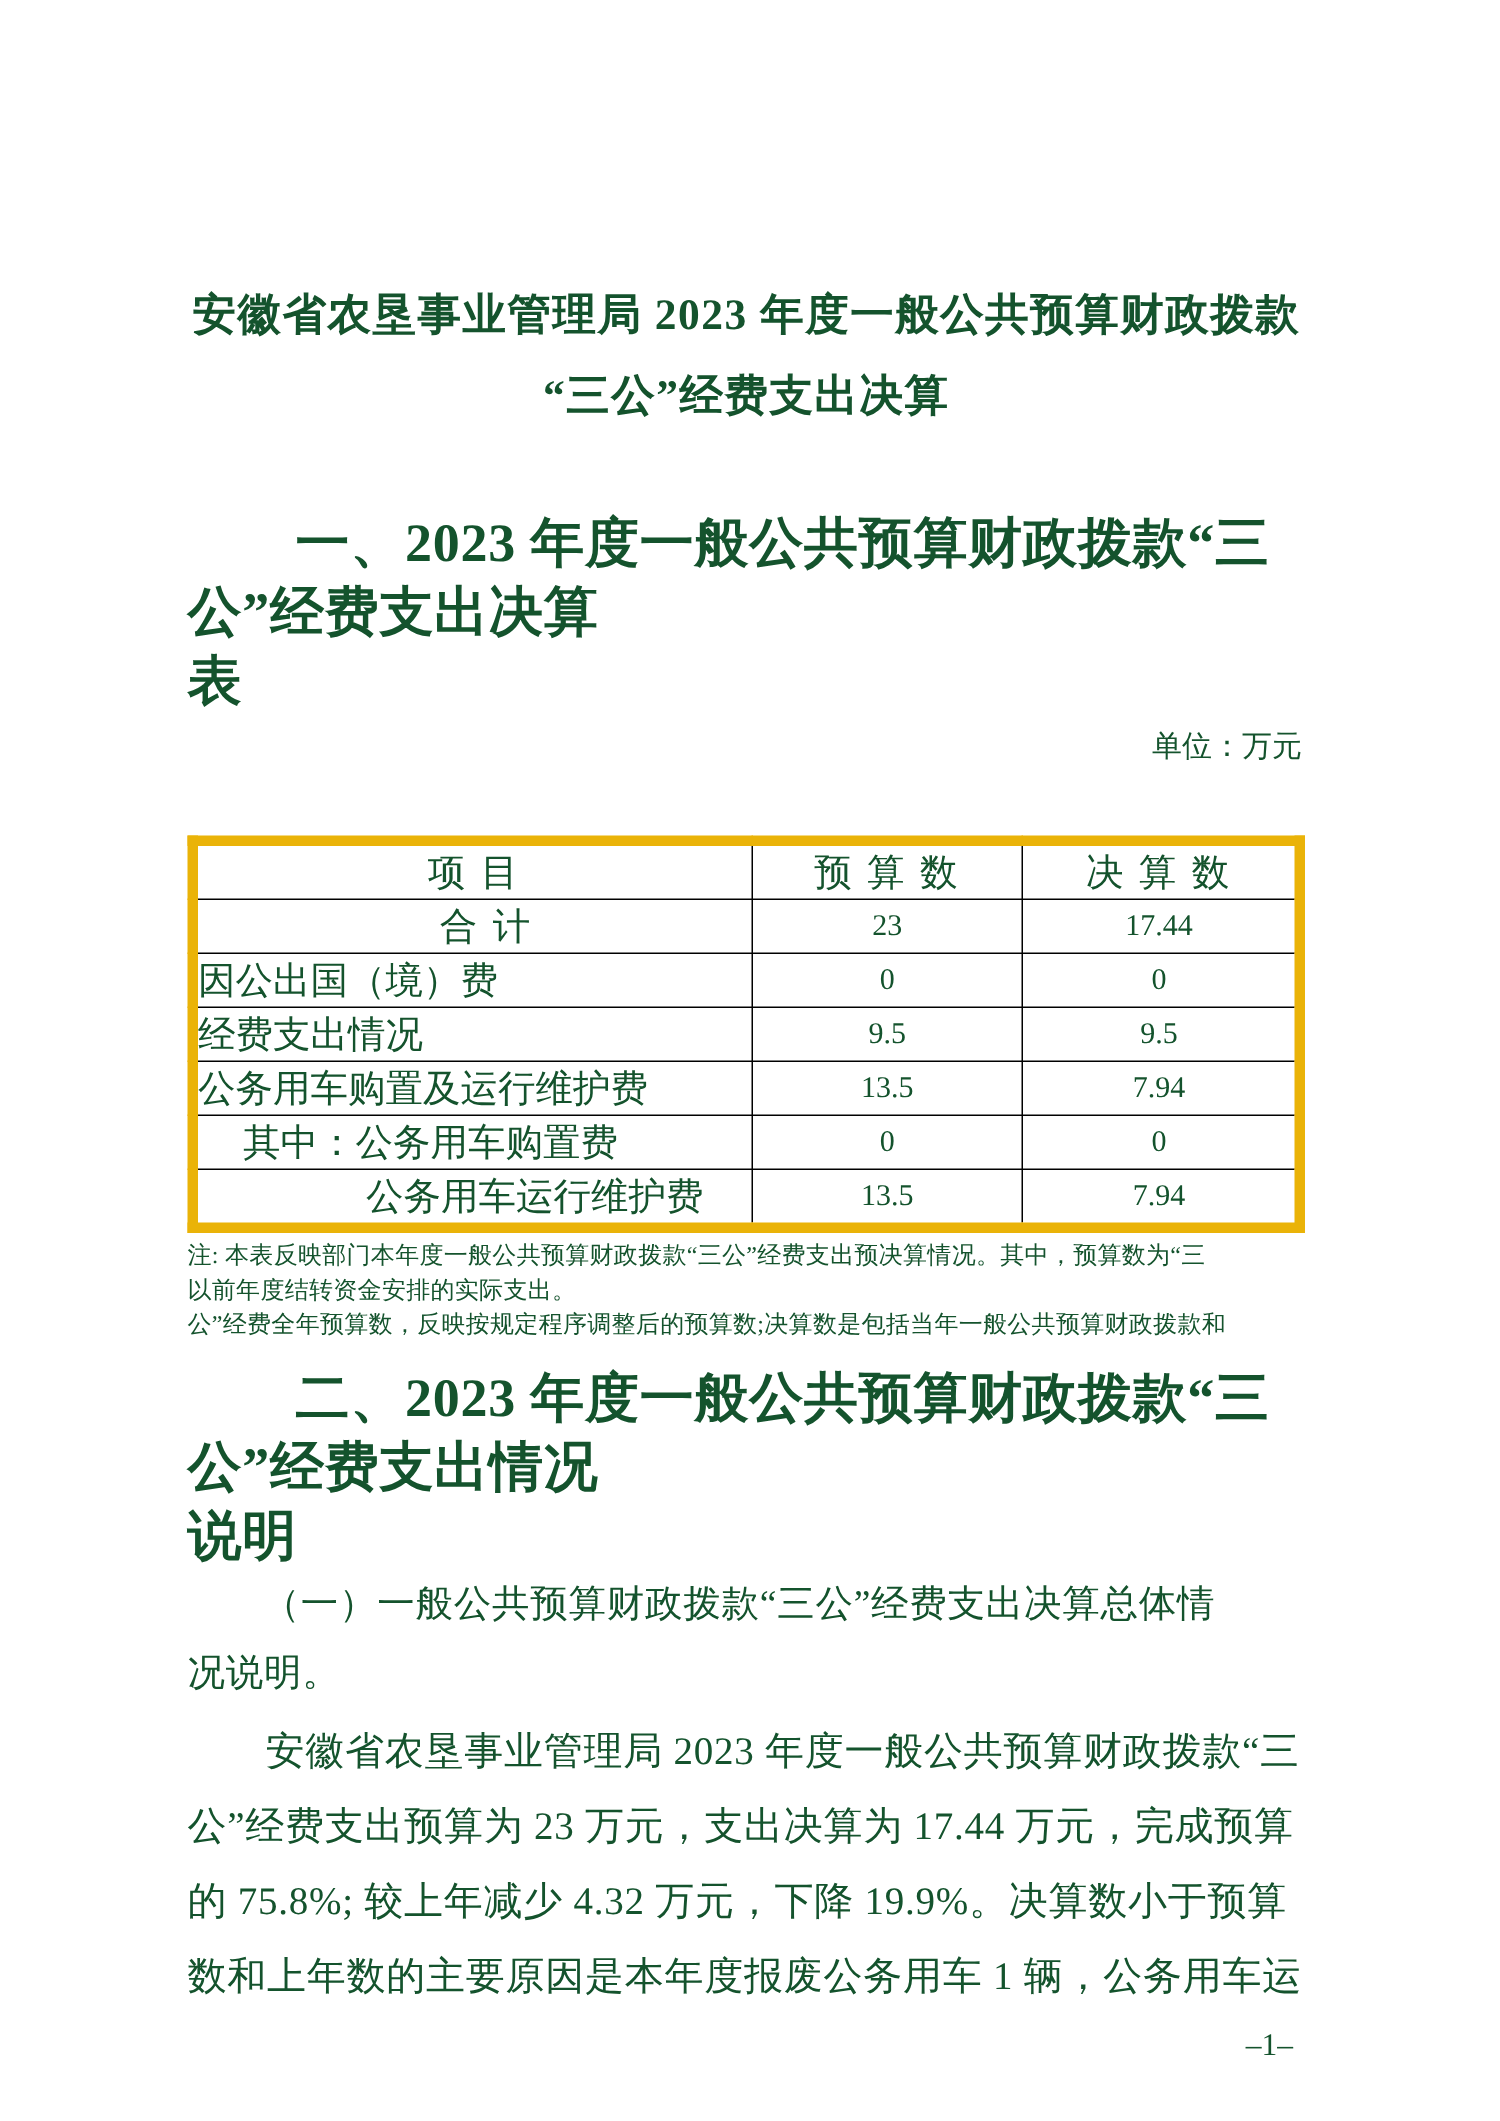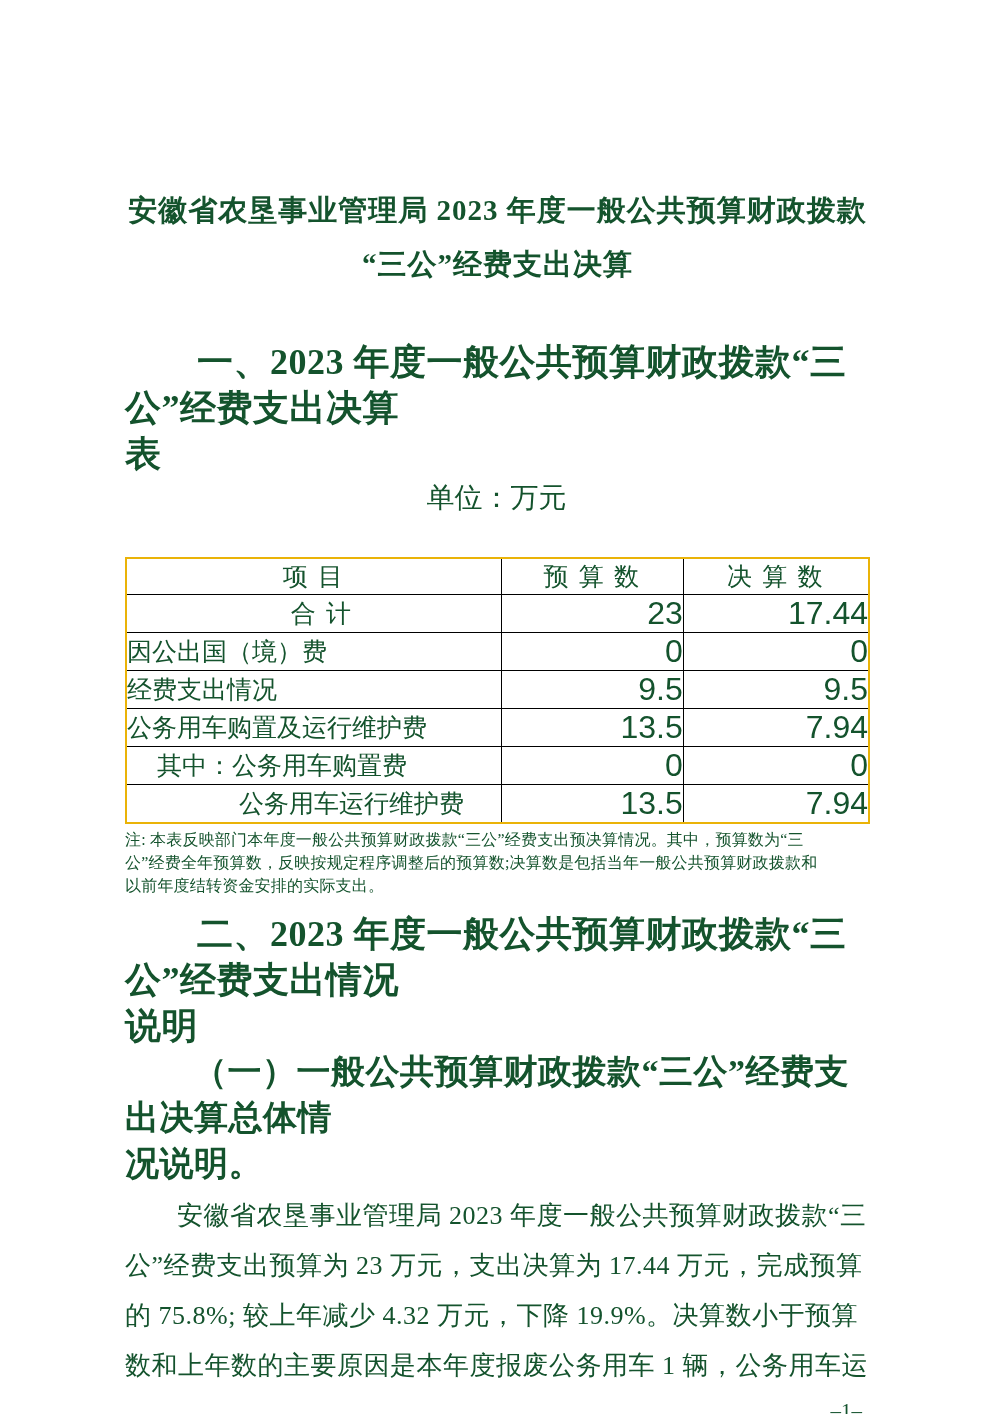--- a/index.html
+++ b/index.html
@@ -30,63 +30,63 @@
   .h-section {
     margin-top: 48px;
     font-size: 36px;
     font-weight: bold;
     line-height: 46px;
     letter-spacing: 0.5px;
   }
   .h-section .first, .h-sub .first, .para .first { text-indent: 2em; }
   .unit-label {
     margin-top: 6px;
-    text-align: center;
-    font-size: 28px;
+    text-align: right;
+    font-size: 20px;
     line-height: 30px;
     padding-right: 2px;
   }
   table.sangong {
     margin-top: 44px;
     width: 100%;
     border-collapse: collapse;
-    border: 2px solid #eab308;
+    border: 7px solid #eab308;
     table-layout: fixed;
   }
   table.sangong col.c1 { width: 50.5%; }
   table.sangong col.c2 { width: 24.5%; }
   table.sangong col.c3 { width: 25%; }
   table.sangong th, table.sangong td {
     border: 1px solid #000;
     height: 35px;
     font-size: 25px;
     font-weight: normal;
     padding: 0;
     overflow: hidden;
     white-space: nowrap;
   }
   table.sangong th { text-align: center; letter-spacing: 2px; }
   table.sangong td.num {
-    text-align: right;
-    font-size: 32px;
-    font-family: Liberation Sans, sans-serif;
+    text-align: center;
+    font-size: 20px;
+    font-family: Liberation Serif, serif;
   }
   table.sangong tr td.item { text-align: left; }
   table.sangong tr.total td.item { text-align: center; padding-left: 16px; letter-spacing: 2px; }
   table.sangong tr.sub1 td.item { padding-left: 30px; }
   table.sangong tr.sub2 td.item { padding-left: 112px; }
   .note {
     margin-top: 4px;
     font-size: 16px;
     line-height: 23px;
     letter-spacing: 0.2px;
   }
   .h-sub {
-    font-size: 34px;
-    font-weight: bold;
+    font-size: 25px;
+    font-weight: normal;
     line-height: 46px;
     letter-spacing: 0.5px;
   }
   .h-section2 { margin-top: 14px; }
   .para {
     margin-top: 4px;
     font-size: 26px;
     line-height: 50px;
     letter-spacing: 0.5px;
   }
@@ -157,22 +157,22 @@
         <tr class="sub2">
           <td class="item">公务用车运行维护费</td>
           <td class="num">13.5</td>
           <td class="num">7.94</td>
         </tr>
       </tbody>
     </table>
 
     <div class="note">
       <div>注: 本表反映部门本年度一般公共预算财政拨款“三公”经费支出预决算情况。其中，预算数为“三</div>
+      <div>以前年度结转资金安排的实际支出。</div>
       <div>公”经费全年预算数，反映按规定程序调整后的预算数;决算数是包括当年一般公共预算财政拨款和</div>
-      <div>以前年度结转资金安排的实际支出。</div>
     </div>
 
     <div class="h-section h-section2">
       <div class="first">二、2023 年度一般公共预算财政拨款“三公”经费支出情况</div>
       <div>说明</div>
     </div>
 
     <div class="h-sub">
       <div class="first">（一）一般公共预算财政拨款“三公”经费支出决算总体情</div>
       <div>况说明。</div>

